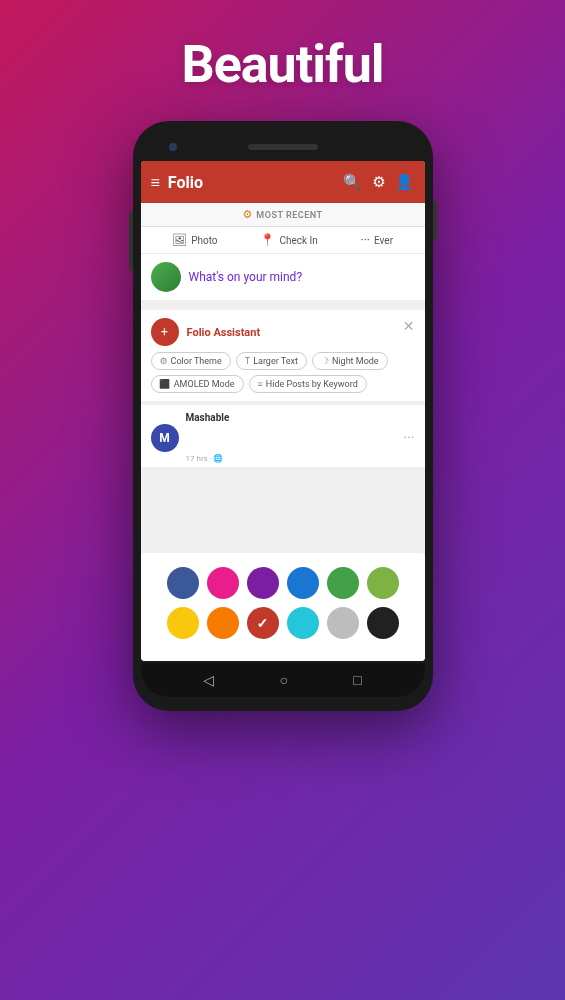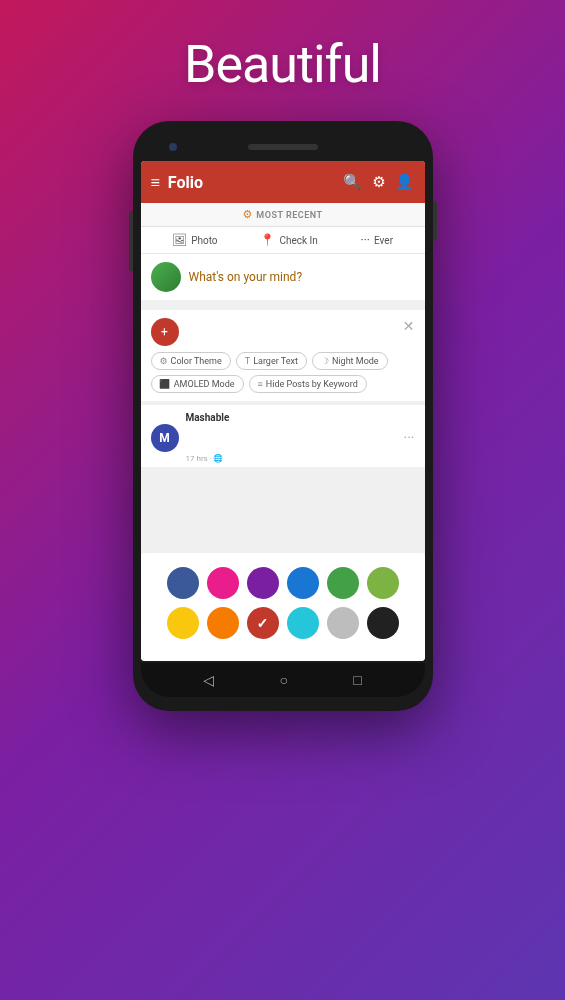--- a/index.html
+++ b/index.html
@@ -11,21 +11,21 @@
       background: linear-gradient(135deg, #c2185b 0%, #7b1fa2 50%, #5e35b1 100%);
       display: flex;
       flex-direction: column;
       align-items: center;
     }
 
     
     .header-title {
       color: white;
       font-size: 52px;
-      font-weight: 400;
+      font-weight: 700;
       text-align: center;
       line-height: 1.1;
       margin-top: 18px;
       margin-bottom: 18px;
       text-shadow: 0 2px 8px rgba(0,0,0,0.18);
       letter-spacing: -1px;
     }
 
     
     .phone {
@@ -184,21 +184,21 @@
       flex-shrink: 0;
     }
     .avatar-circle {
       width: 30px;
       height: 30px;
       border-radius: 50%;
       background: linear-gradient(135deg, #4caf50, #2e7d32);
       flex-shrink: 0;
     }
     .whats-on-mind-text {
-      color: #a16207;
+      color: #6d28d9;
       font-size: 12px;
     }
 
     
     .assistant-card {
       background: white;
       margin: 6px 0 0 0;
       border-bottom: 4px solid #f0f0f0;
       flex-shrink: 0;
     }
@@ -392,20 +392,21 @@
       <div class="avatar-circle"></div>
       <span class="whats-on-mind-text">What's on your mind?</span>
     </div>
 
     <div class="assistant-card">
       <div class="assistant-header">
         <div class="assistant-icon-circle">
           <span class="assistant-icon-inner">+</span>
         </div>
         <div class="assistant-info">
+          <div class="assistant-name">Folio Assistant</div>
         </div>
         <span class="assistant-close">✕</span>
       </div>
       <div class="chips-row">
         <div class="chip">
           <span class="chip-icon">⚙</span>
           <span>Color Theme</span>
         </div>
         <div class="chip">
           <span class="chip-icon">T</span>

